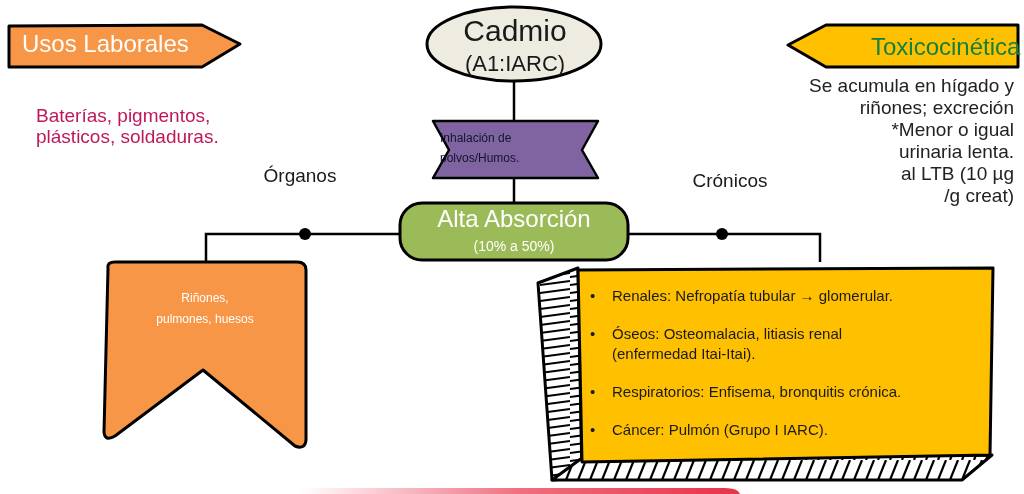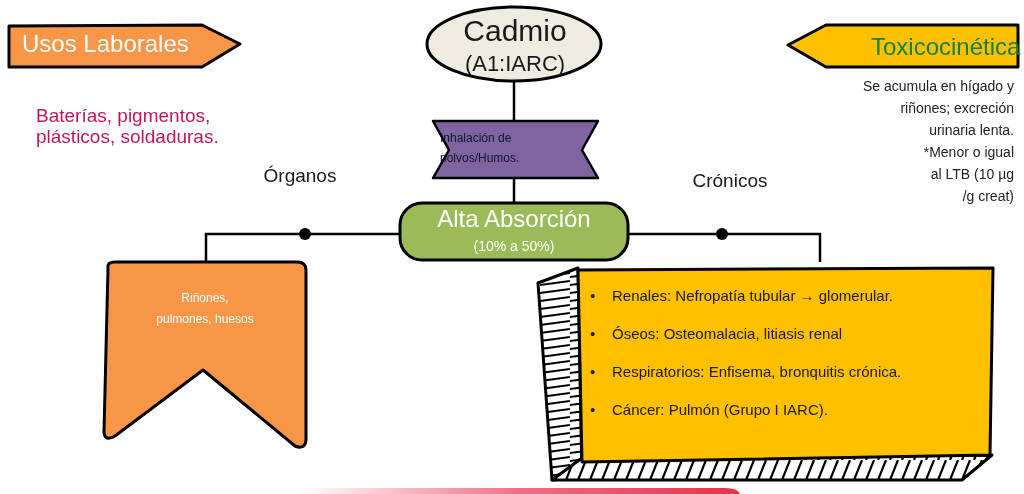--- a/index.html
+++ b/index.html
@@ -2,21 +2,21 @@
 <html><head>
 <meta charset="utf-8">
 <style>
   html, body { margin:0; padding:0; background:#ffffff; }
   body { width:1024px; height:494px; position:relative; overflow:hidden; font-family:"Liberation Sans", sans-serif; color:#1a1a1a; }
   svg.canvas { position:absolute; left:0; top:0; }
   .txt { position:absolute; font-family:"Liberation Sans", sans-serif; }
   .usos-label { left:22px; top:30px; font-size:24px; color:#ffffff; }
   .usos-desc { left:36px; top:105px; font-size:19px; line-height:21px; color:#be185d; }
   .toxi-label { left:835px; top:33px; font-size:24px; color:#15803d;margin-left:36px; }
-  .toxi-desc { right:10px; top:75px; width:220px; text-align:right; font-size:14px; line-height:22px; color:#222; }
+  .toxi-desc { right:10px; top:75px; width:220px; text-align:right; font-size:19px; line-height:22px; color:#222; }
   .cadmio-title { left:430px; top:14px; width:170px; text-align:center; font-size:30px; color:#1a1a1a; }
   .cadmio-sub { left:430px; top:51px; width:170px; text-align:center; font-size:22px; color:#1a1a1a; }
   .inhal { left:440px; top:128px; width:150px; font-size:12px; line-height:20px; color:#0f172a; }
   .organos { left:245px; top:163px; width:110px; text-align:center; font-size:19px; line-height:26px; color:#1a1a1a; }
   .efectos { left:665px; top:168px; width:130px; text-align:center; font-size:19px; line-height:26px; color:#1a1a1a; }
   .alta-title { left:400px; top:205px; width:228px; text-align:center; font-size:24px; color:#ffffff; }
   .alta-sub { left:400px; top:238px; width:228px; text-align:center; font-size:14px; color:#ffffff; }
   .rinones { left:105px; top:288px; width:200px; text-align:center; font-size:12px; line-height:21px; color:#ffffff; }
   .efectos-list { left:590px; top:286px; width:390px; font-size:15px; color:#1a1a1a; }
   .efectos-list .item { position:relative; padding-left:22px; line-height:20px; margin-bottom:18px; }
@@ -78,22 +78,22 @@
 <div class="txt usos-label">Usos Laborales</div>
 <div class="txt usos-desc">
   <div>Baterías, pigmentos,</div>
   <div>plásticos, soldaduras.</div>
 </div>
 
 <div class="txt toxi-label">Toxicocinética</div>
 <div class="txt toxi-desc">
   <div>Se acumula en hígado y</div>
   <div>riñones; excreción</div>
+  <div>*Menor o igual</div>
   <div>urinaria lenta.</div>
-  <div>*Menor o igual</div>
   <div>al LTB (10 µg</div>
   <div>/g creat)</div>
 </div>
 
 <div class="txt cadmio-title">Cadmio</div>
 <div class="txt cadmio-sub">(A1:IARC)</div>
 
 <div class="txt inhal">
   <div>Inhalación de</div>
   <div>polvos/Humos.</div>
@@ -116,20 +116,21 @@
 </div>
 
 <div class="txt efectos-list">
   <div class="item">
     <span class="bullet">•</span>
     <div>Renales: Nefropatía tubular → glomerular.</div>
   </div>
   <div class="item">
     <span class="bullet">•</span>
     <div>Óseos: Osteomalacia, litiasis renal</div>
+    <div>(enfermedad Itai-Itai).</div>
   </div>
   <div class="item">
     <span class="bullet">•</span>
     <div>Respiratorios: Enfisema, bronquitis crónica.</div>
   </div>
   <div class="item">
     <span class="bullet">•</span>
     <div>Cáncer: Pulmón (Grupo I IARC).</div>
   </div>
 </div>

